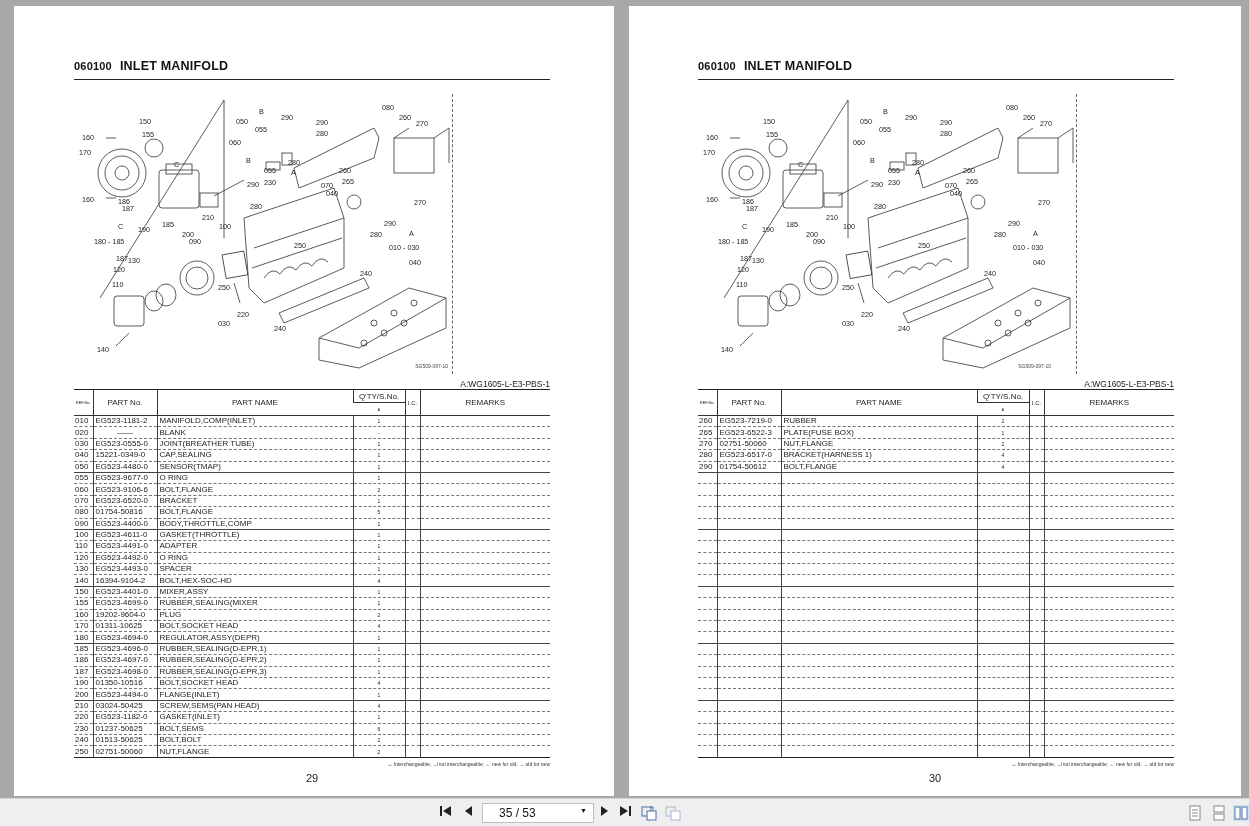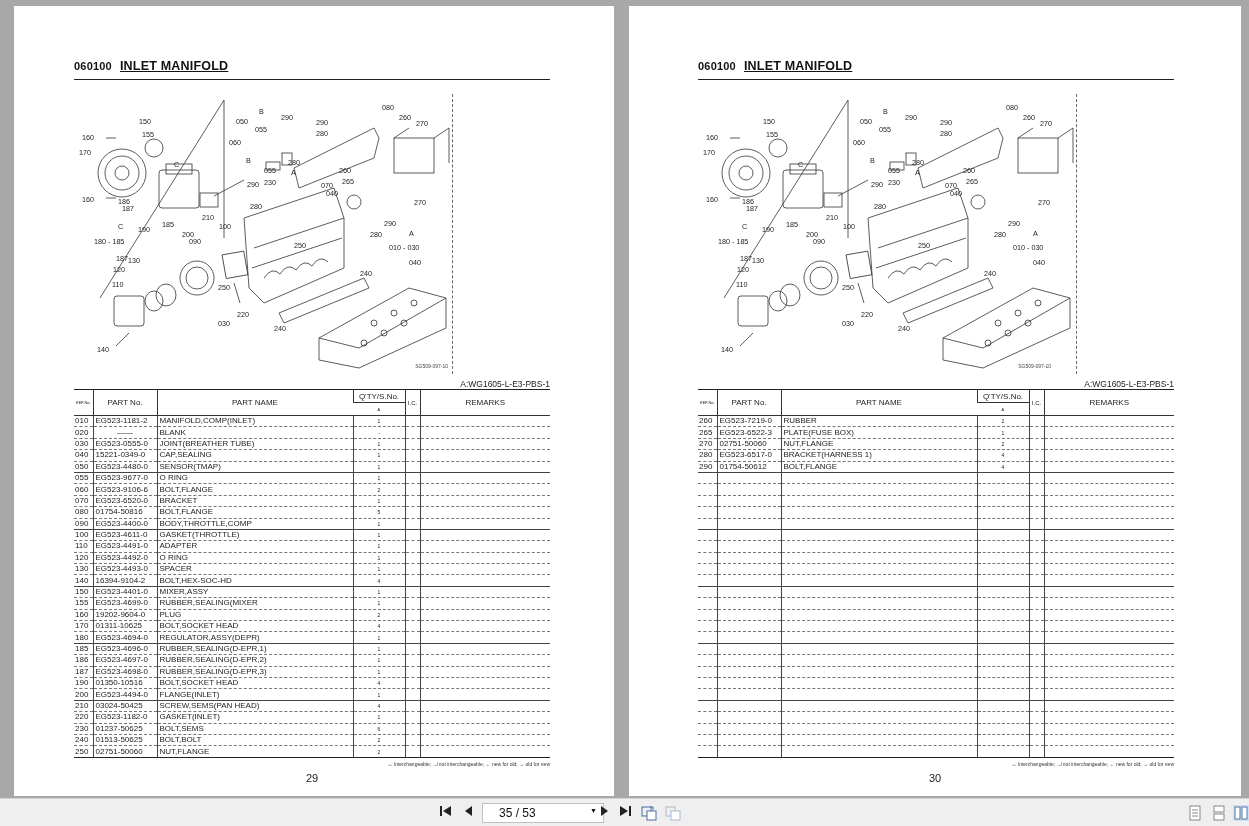--- a/index.html
+++ b/index.html
@@ -3,39 +3,39 @@
 <meta charset="utf-8">
 <style>
   * { box-sizing: border-box; margin: 0; padding: 0; }
   html, body { width: 1249px; height: 826px; overflow: hidden; background: #a6a6a6; font-family: "Liberation Sans", sans-serif; }
   .viewer { position: absolute; left: 0; top: 0; width: 1249px; height: 798px; background: #a8a8a8; }
   .page { position: absolute; top: 6px; width: 600px; height: 790px; background: #fff; }
   .page.left { left: 14px; }
   .page.right { left: 629px; width: 612px; }
   .sec-title { position: absolute; top: 49px; left: 60px; font-size: 17px; font-weight: bold; color: #111; letter-spacing: 0.2px; }
   .sec-title .code { font-size: 11px; margin-right: 8px; }
-  .sec-title .name { font-size: 12.5px; text-decoration: underline; }
+  .sec-title .name { font-size: 12.5px; }
   .title-rule { position: absolute; top: 73px; left: 60px; width: 476px; height: 1px; background: #222; }
   .diagram { position: absolute; top: 92px; left: 60px; width: 380px; height: 272px; }
   .diag-sep { position: absolute; top: 88px; left: 438px; width: 0; height: 280px; border-left: 1px dashed #666; }
   .fig-code { position: absolute; top: 357px; right: 166px; font-size: 5px; color: #444; }
   .model-code { position: absolute; top: 373px; right: 64px; font-size: 8.5px; color: #222; }
   table.parts { position: absolute; top: 383px; left: 60px; width: 476px; border-collapse: collapse; font-size: 8px; color: #222; }
   table.parts th { font-weight: normal; font-size: 8px; border-left: 1px solid #333; border-top: 1.5px solid #222; border-bottom: 1px solid #333; text-align: center; height: 13px; }
   table.parts th:first-child { border-left: none; font-size: 4px; }
   table.parts td { height: 11.4px; line-height: 10px; border-left: 1px solid #444; border-bottom: 1px dashed #777; padding: 0 2px; white-space: nowrap; }
   table.parts td:first-child { border-left: none; padding: 0 1px; }
   table.parts tr.grp td { border-bottom: 1px solid #444; }
   table.parts tr.last td { border-bottom: 1.5px solid #222; }
   td.qty { text-align: center; font-size: 5px; }
   .legend { position: absolute; top: 755px; right: 64px; font-size: 5px; color: #333; }
   .pgnum { position: absolute; top: 766px; font-size: 11px; color: #222; }
   .toolbar { position: absolute; left: 0; top: 798px; width: 1249px; height: 28px; background: #efefef; border-top: 1px solid #d5d5d5; }
   .tb-btn { position: absolute; top: 6px; width: 16px; height: 16px; font-size: 12px; color: #222; text-align: center; line-height: 16px; cursor: pointer; }
-  .pagebox { position: absolute; left: 482px; top: 4px; width: 122px; height: 20px; background: #fff; border: 1px solid #bfbfbf; font-size: 12px; color: #111; }
+  .pagebox { position: absolute; left: 482px; top: 4px; width: 112px; height: 20px; background: #fff; border: 1px solid #bfbfbf; font-size: 12px; color: #111; }
   .pagebox .val { position: absolute; left: 16px; top: 2px; }
   .pagebox .dd { position: absolute; right: 6px; top: 3px; font-size: 7px; }
   svg text { font-family: "Liberation Sans", sans-serif; }
 </style>
 </head>
 <body>
 
 <div class="viewer">
 
   <div class="page left">

